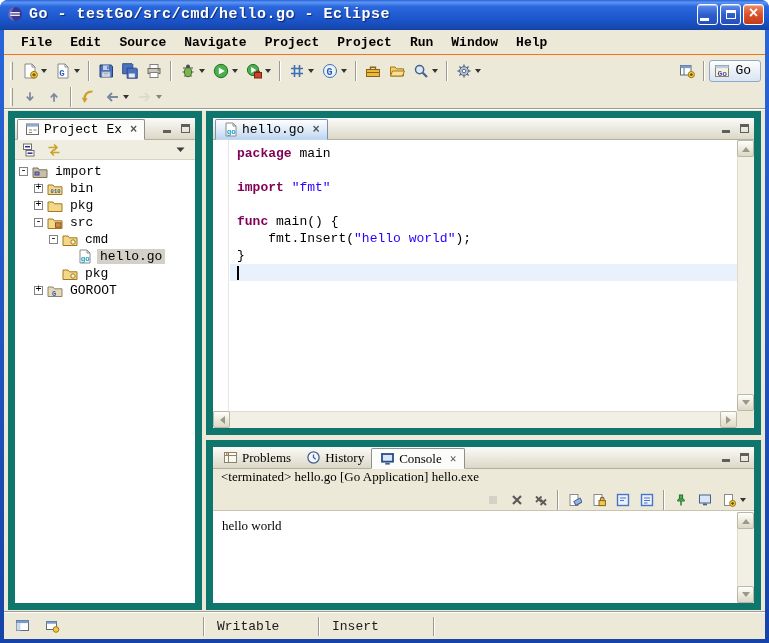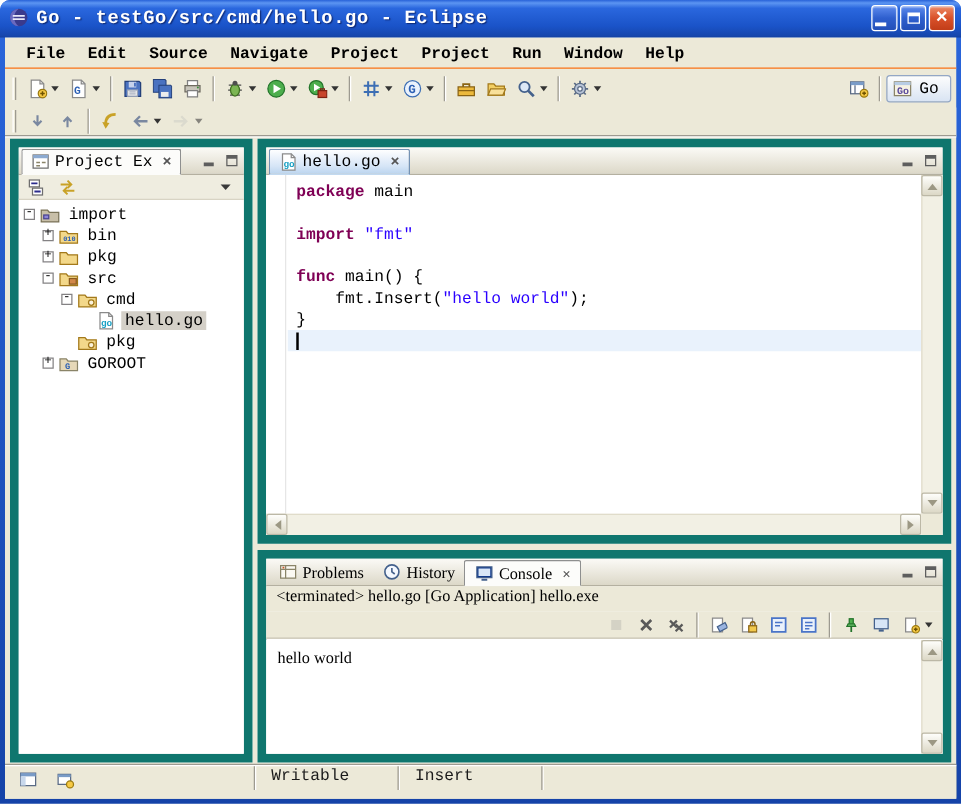--- a/index.html
+++ b/index.html
@@ -109,21 +109,21 @@
   .console-status-row { position:absolute; left:0; right:0; top:22px; height:20px; background:#ECE9D8;
     display:flex; align-items:flex-start; padding:0 8px; white-space:nowrap; }
   .console-toolbar-row { position:absolute; left:0; right:0; top:42px; height:22px; background:#ECE9D8;
     display:flex; align-items:center; justify-content:flex-end; padding:0 4px; border-bottom:1px solid #C8C4B4; }
   .console-body { position:absolute; left:0; right:0; top:65px; bottom:0; background:#fff; }
   .console-text { padding:6px 9px; white-space:pre; }
   .console-vscroll { position:absolute; top:0; right:0; bottom:0; width:17px; background:#F2F0E4; border-left:1px solid #E0DCCA; }
 
   
   .statusbar { position:absolute; left:0; right:0; bottom:0; height:27px; background:#ECE9D8;
-    border-top:1px solid #fff; box-shadow:0 -1px 0 #9D9A90; display:flex; align-items:flex-start; }
+    border-top:1px solid #fff; box-shadow:0 -1px 0 #9D9A90; display:flex; align-items:center; }
   .sb-left { width:199px; display:flex; align-items:center; gap:5px; padding-left:7px; }
   .sb-div { width:2px; height:19px; border-left:1px solid #9D9A90; border-right:1px solid #fff; }
   .sb-cell { width:113px; padding-left:12px; color:#1A1A1A; white-space:nowrap; }
   svg text { font-family:"Liberation Mono","DejaVu Sans Mono",monospace; }
 </style>
 </head>
 <body>
 
 <div class="frame">
   <div class="titlebar">

